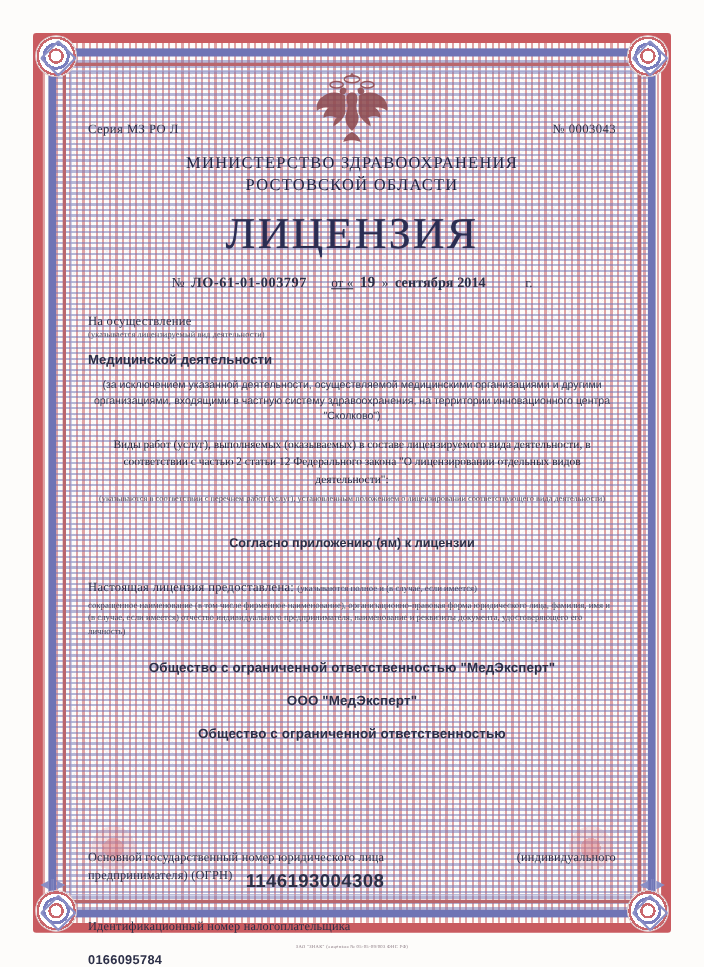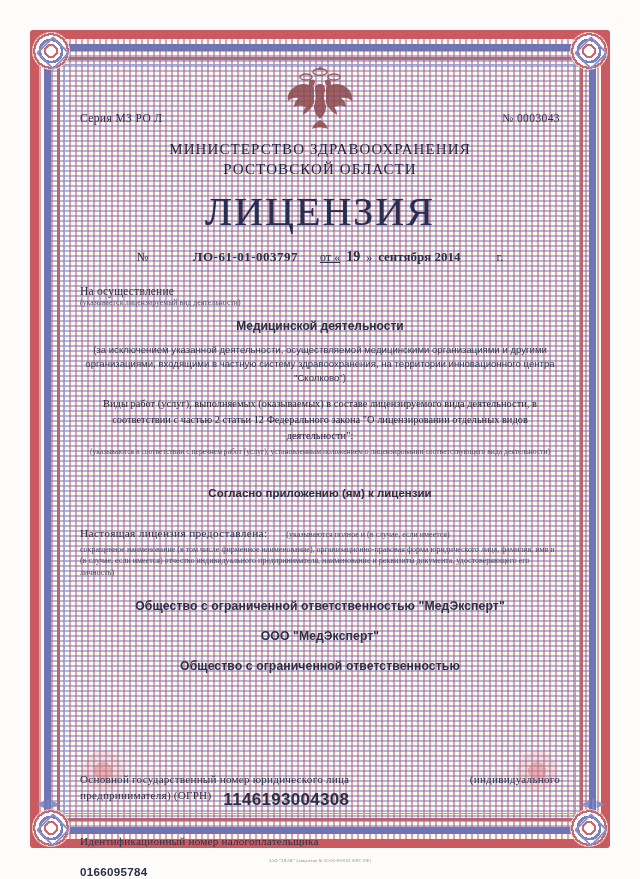--- a/index.html
+++ b/index.html
@@ -158,40 +158,38 @@
     align-items: baseline;
     justify-content: center;
     font-size: 12px;
     gap: 6px;
   }
   .numline .lbl { font-size: 12.5px; }
   .numline .val {
     font-weight: bold;
     font-size: 13px;
     letter-spacing: .5px;
-    padding-left: 38px;
   }
   .numline .ot { margin-left: 16px; text-decoration: underline; }
   .numline .day { font-weight: bold; font-size: 14px; }
   .numline .month { font-weight: bold; font-size: 13px; }
   .numline .g { margin-left: 30px; }
 
   .block { margin-top: 20px; }
   .lbl-sm {
     font-size: 11.5px;
     letter-spacing: .2px;
   }
   .hint {
     font-size: 7.6px;
     color: #4a4d63;
     letter-spacing: .1px;
     margin-top: 1px;
   }
   .bold-center {
-    text-align: center;
     font-weight: bold;
     font-size: 12px;
     margin-top: 12px;
     font-family: "Liberation Sans", sans-serif;
   }
   .para {
     margin-top: 10px;
     text-align: center;
     font-size: 9.6px;
     line-height: 1.5;
@@ -221,21 +219,20 @@
   }
   .granted {
     margin-top: 26px;
     font-size: 11.4px;
     line-height: 1.45;
   }
   .granted .strong { letter-spacing: .3px; }
   .granted .small {
     font-size: 8px;
     color: #44475e;
-    margin-left: 16px;
   }
   .granted-hint {
     font-size: 8px;
     line-height: 1.45;
     color: #44475e;
     margin-top: 2px;
   }
   .org {
     text-align: center;
     font-weight: bold;

